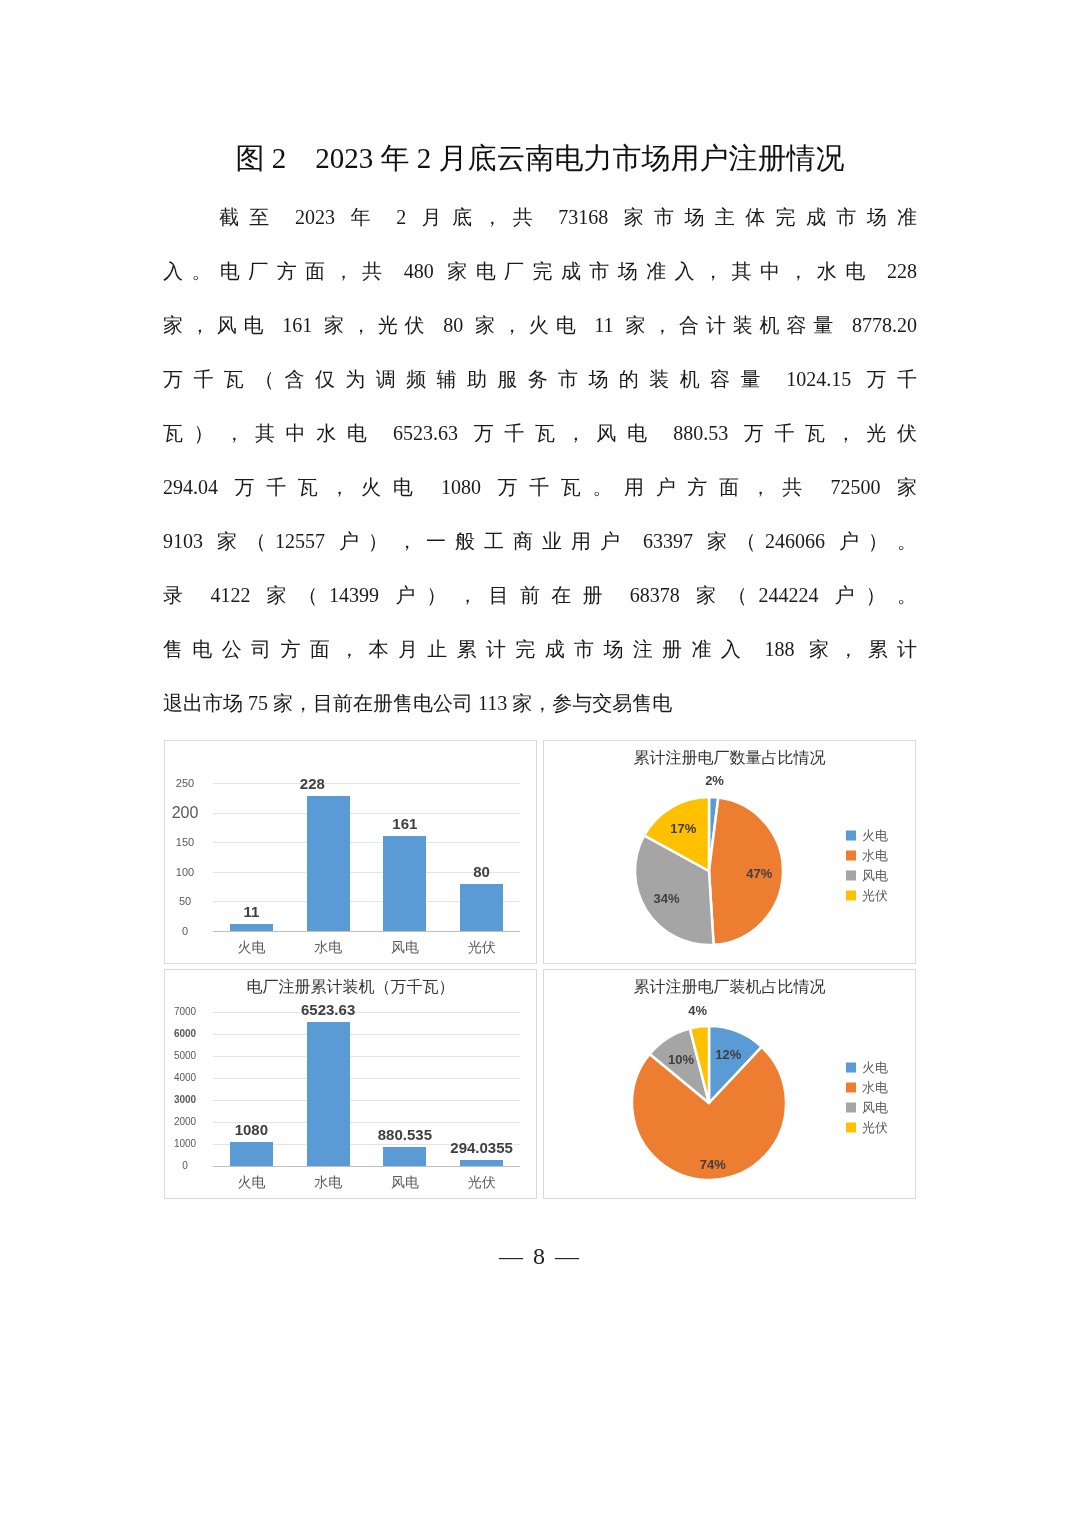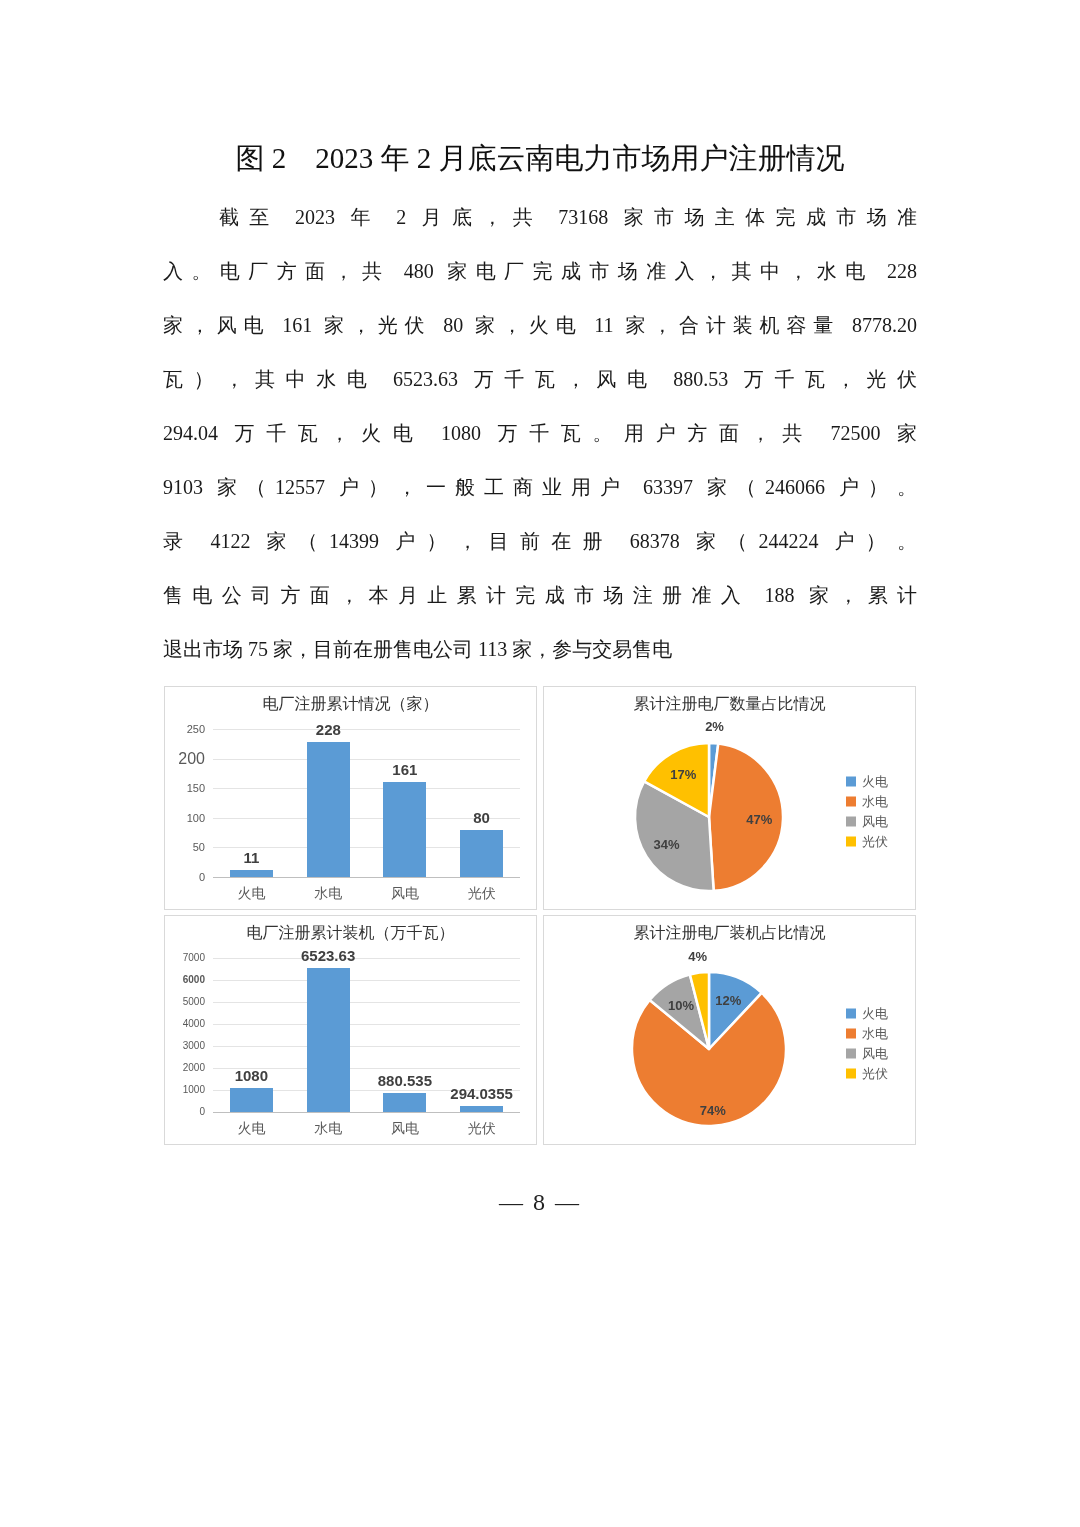--- a/index.html
+++ b/index.html
@@ -54,21 +54,21 @@
     position:absolute;top:7px;left:0;right:0;
     text-align:center;
     font-size:16px;
     color:#333333;
     z-index:2;
   }
   .chart-body{position:absolute;left:0;right:0;top:28px;bottom:0;}
   .pie-body{top:26px;}
   .gridline{position:absolute;height:1px;}
   .tick-label{
-    position:absolute;text-align:right;color:#595959;
+    position:absolute;text-align:center;color:#595959;
     font-family:"Liberation Sans","DejaVu Sans",sans-serif;
     font-size:11px;line-height:14px;
   }
   .bar{position:absolute;}
   .bar-value{
     position:absolute;text-align:center;
     font-family:"Liberation Sans","DejaVu Sans",sans-serif;
     font-weight:bold;font-size:15px;color:#404040;line-height:20px;
   }
   .cat-label{
@@ -96,50 +96,50 @@
 <body>
 
 <div class="page">
 
   <div class="figure-caption">图 2　2023 年 2 月底云南电力市场用户注册情况</div>
 
   <div class="body-paragraph">
       <div class="body-line indent">截至 2023 年 2 月底，共 73168 家市场主体完成市场准</div>
       <div class="body-line">入。电厂方面，共 480 家电厂完成市场准入，其中，水电 228</div>
       <div class="body-line">家，风电 161 家，光伏 80 家，火电 11 家，合计装机容量 8778.20</div>
+      <div class="body-line">万千瓦（含仅为调频辅助服务市场的装机容量 1024.15 万千</div>
       <div class="body-line">瓦），其中水电 6523.63 万千瓦，风电 880.53 万千瓦，光伏</div>
       <div class="body-line">294.04 万千瓦，火电 1080 万千瓦。用户方面，共 72500 家</div>
       <div class="body-line">9103 家（12557 户），一般工商业用户 63397 家（246066 户）。</div>
       <div class="body-line">录 4122 家（14399 户），目前在册 68378 家（244224 户）。</div>
       <div class="body-line">售电公司方面，本月止累计完成市场注册准入 188 家，累计</div>
       <div class="body-line">退出市场 75 家，目前在册售电公司 113 家，参与交易售电</div>
     </div>
 
   <div class="charts">
 
     <div class="chart-panel">
-      <div class="chart-title">电厂注册累计情况（家）</div>
       <div class="chart-body">
           <div class="gridline" style="left: 48px; width: 307px; top: 162px; background: rgb(191, 191, 191);"></div>
           <div class="tick-label" style="left: 0px; width: 40px; top: 155px; font-size: 11px;">0</div>
           <div class="gridline" style="left: 48px; width: 307px; top: 132.4px; background: rgb(228, 228, 228);"></div>
           <div class="tick-label" style="left: 0px; width: 40px; top: 125.4px; font-size: 11px;">50</div>
           <div class="gridline" style="left: 48px; width: 307px; top: 102.8px; background: rgb(228, 228, 228);"></div>
           <div class="tick-label" style="left: 0px; width: 40px; top: 95.8px; font-size: 11px;">100</div>
           <div class="gridline" style="left: 48px; width: 307px; top: 73.2px; background: rgb(228, 228, 228);"></div>
           <div class="tick-label" style="left: 0px; width: 40px; top: 66.2px; font-size: 11px;">150</div>
           <div class="gridline" style="left: 48px; width: 307px; top: 43.6px; background: rgb(228, 228, 228);"></div>
           <div class="tick-label" style="left: 0px; width: 40px; top: 36.6px; font-size: 16px;">200</div>
           <div class="gridline" style="left: 48px; width: 307px; top: 14px; background: rgb(228, 228, 228);"></div>
           <div class="tick-label" style="left: 0px; width: 40px; top: 7px; font-size: 11px;">250</div>
           <div class="bar" style="left: 64.885px; top: 155.488px; width: 42.98px; height: 6.512px; background: rgb(91, 155, 213);"></div>
           <div class="bar-value" style="left: 40px; width: 92.75px; top: 133.488px;">11</div>
           <div class="cat-label" style="left: 48px; width: 76.75px; top: 170px;">火电</div>
           <div class="bar" style="left: 141.635px; top: 27.024px; width: 42.98px; height: 134.976px; background: rgb(91, 155, 213);"></div>
-          <div class="bar-value" style="left: 117px; width: 92.75px; top: 5.024px;">228</div>
+          <div class="bar-value" style="left: 101px; width: 92.75px; top: 5.024px;">228</div>
           <div class="cat-label" style="left: 124.75px; width: 76.75px; top: 170px;">水电</div>
           <div class="bar" style="left: 218.385px; top: 66.688px; width: 42.98px; height: 95.312px; background: rgb(91, 155, 213);"></div>
           <div class="bar-value" style="left: 193.5px; width: 92.75px; top: 44.688px;">161</div>
           <div class="cat-label" style="left: 201.5px; width: 76.75px; top: 170px;">风电</div>
           <div class="bar" style="left: 295.135px; top: 114.64px; width: 42.98px; height: 47.36px; background: rgb(91, 155, 213);"></div>
           <div class="bar-value" style="left: 270.25px; width: 92.75px; top: 92.64px;">80</div>
           <div class="cat-label" style="left: 278.25px; width: 76.75px; top: 170px;">光伏</div>
         </div>
     </div>
 
@@ -177,21 +177,21 @@
     <div class="chart-panel">
       <div class="chart-title">电厂注册累计装机（万千瓦）</div>
       <div class="chart-body">
           <div class="gridline" style="left: 48px; width: 307px; top: 168px; background: rgb(191, 191, 191);"></div>
           <div class="tick-label" style="left: 0px; width: 40px; top: 161px; font-size: 10px;">0</div>
           <div class="gridline" style="left: 48px; width: 307px; top: 146px; background: rgb(228, 228, 228);"></div>
           <div class="tick-label" style="left: 0px; width: 40px; top: 139px; font-size: 10px;">1000</div>
           <div class="gridline" style="left: 48px; width: 307px; top: 124px; background: rgb(228, 228, 228);"></div>
           <div class="tick-label" style="left: 0px; width: 40px; top: 117px; font-size: 10px;">2000</div>
           <div class="gridline" style="left: 48px; width: 307px; top: 102px; background: rgb(228, 228, 228);"></div>
-          <div class="tick-label" style="left: 0px; width: 40px; top: 95px; font-size: 10px;">3000</div>
+          <div class="tick-label" style="left: 0px; width: 40px; top: 95px; font-size: 10px; font-weight: bold;">3000</div>
           <div class="gridline" style="left: 48px; width: 307px; top: 80px; background: rgb(228, 228, 228);"></div>
           <div class="tick-label" style="left: 0px; width: 40px; top: 73px; font-size: 10px;">4000</div>
           <div class="gridline" style="left: 48px; width: 307px; top: 58px; background: rgb(228, 228, 228);"></div>
           <div class="tick-label" style="left: 0px; width: 40px; top: 51px; font-size: 10px;">5000</div>
           <div class="gridline" style="left: 48px; width: 307px; top: 36px; background: rgb(228, 228, 228);"></div>
           <div class="tick-label" style="left: 0px; width: 40px; top: 29px; font-size: 10px; font-weight: bold;">6000</div>
           <div class="gridline" style="left: 48px; width: 307px; top: 14px; background: rgb(228, 228, 228);"></div>
           <div class="tick-label" style="left: 0px; width: 40px; top: 7px; font-size: 10px;">7000</div>
           <div class="bar" style="left: 64.885px; top: 144.24px; width: 42.98px; height: 23.76px; background: rgb(91, 155, 213);"></div>
           <div class="bar-value" style="left: 40px; width: 92.75px; top: 122.24px;">1080</div>

